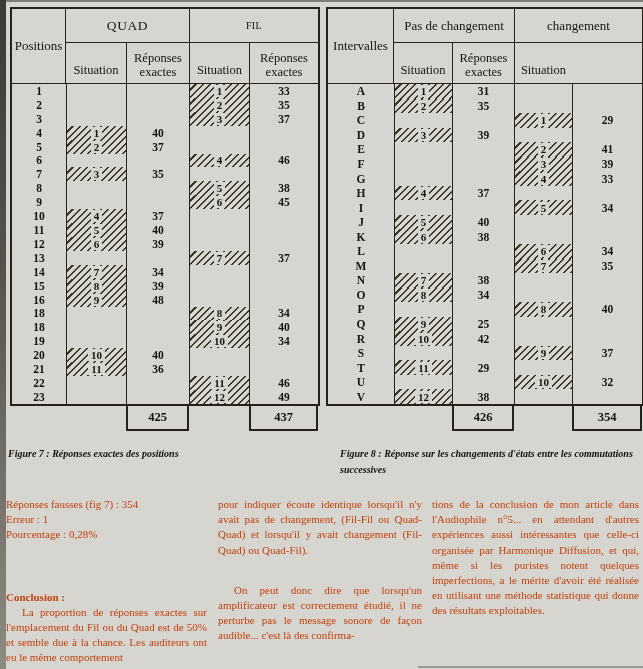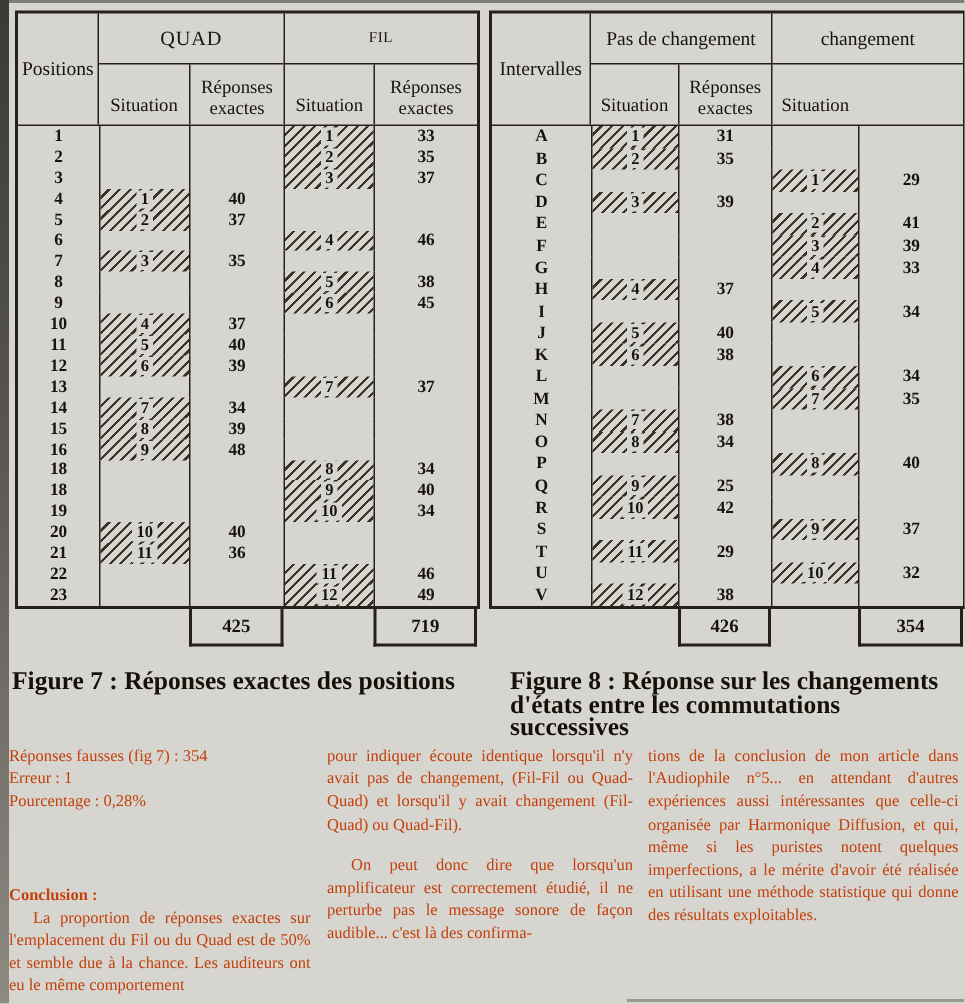--- a/index.html
+++ b/index.html
@@ -50,35 +50,35 @@
   .hlab{background:#d7d5d0;padding:0 3px;font-size:11px;font-weight:bold;}
 
   .totrow{display:grid;margin-left:2px;height:25px;
     grid-template-columns:var(--c1) var(--c2) var(--c3) var(--c4) var(--c5);}
   .tot{display:flex;align-items:center;justify-content:center;
     border:2px solid #26221b;border-top:none;font-weight:bold;font-size:12.5px;}
   .tot.ta{grid-column:3;}
   .tot.tb{grid-column:5;}
 
   
-  .caption{position:absolute;font-weight:bold;
-    font-size:17px;line-height:15.5px;color:#141109;}
+  .caption{position:absolute;font-style:italic;font-weight:bold;
+    font-size:10px;line-height:15.5px;color:#141109;}
   #cap7{left:8px;top:446px;width:322px;}
   #cap8{left:340px;top:446px;width:298px;}
 
   
   .col{position:absolute;top:497px;font-size:11px;line-height:15.2px;
        text-align:justify;color:#c2410c;}
   #col1{left:6px;width:201px;}
   #col2{left:218px;width:204px;}
   #col3{left:432px;width:207px;}
   .statline{text-align:left;white-space:nowrap;}
   .conclusion-heading{font-weight:bold;margin-top:47px;text-align:left;}
   .para{text-indent:16px;margin:0;}
-  #col2 .para + .para{margin-top:12px;}
+  #col2 .para + .para{margin-top:25px;}
 </style>
 </head>
 <body>
 
 <div class="edge-left"></div>
 <div class="edge-top"></div>
 <div class="edge-bottom"></div>
 
 <div class="figtable" id="t7">
   <div class="thead">
@@ -294,21 +294,21 @@
         <div class="cell bl"></div>
         <div class="cell bl"></div>
         <div class="cell bl hatch">
           <span class="hlab">12</span>
         </div>
         <div class="cell bl">49</div>
       </div>
     </div>
   <div class="totrow">
     <div class="tot ta">425</div>
-    <div class="tot tb">719</div>
+    <div class="tot tb">437</div>
   </div>
 </div>
 
 <div class="figtable" id="t8">
   <div class="thead">
     <div class="hc g1" style="letter-spacing:0;font-size:13px;">Pas de changement</div>
     <div class="hc pos">Intervalles</div>
     <div class="hc g2" style="letter-spacing:0;font-size:13px;">changement</div>
     <div class="hc s1">Situation</div>
     <div class="hc s2">Réponses exactes</div>

